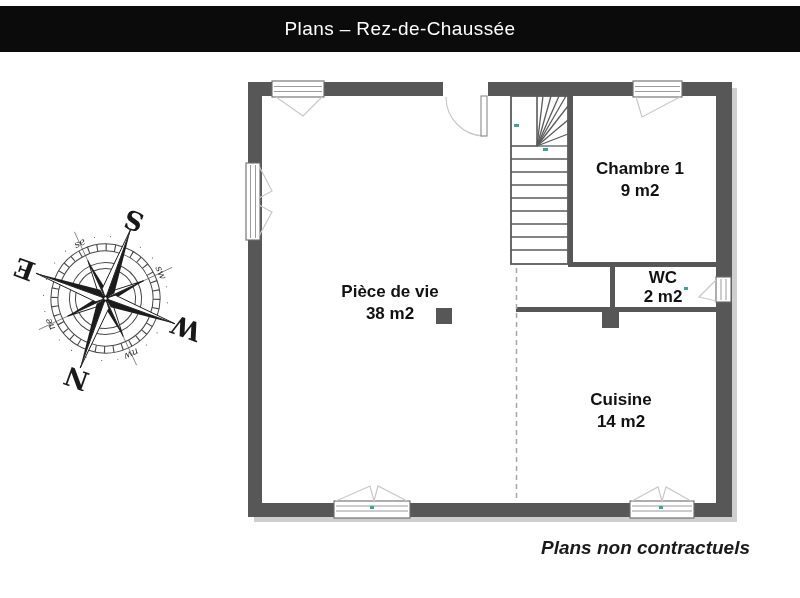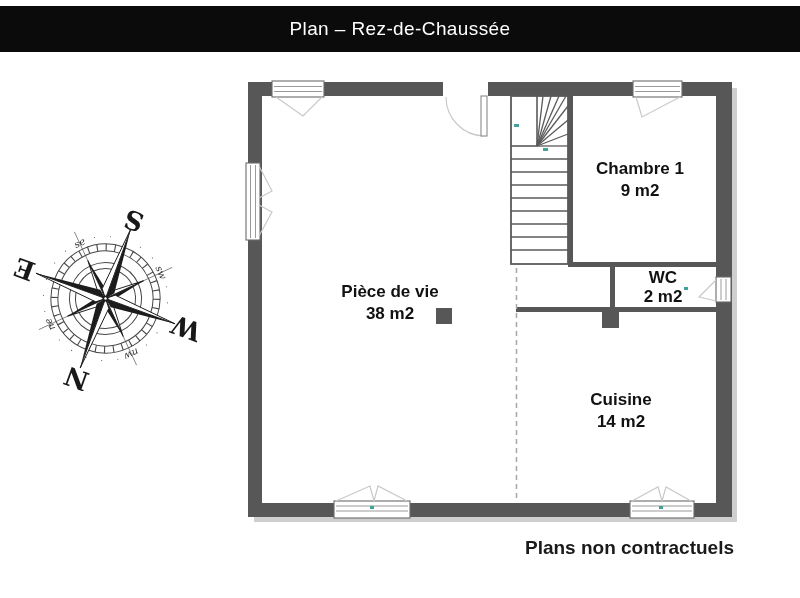--- a/index.html
+++ b/index.html
@@ -1,22 +1,22 @@
 <!DOCTYPE html>
 <html><head>
 <meta charset="utf-8">
 <style>
   html,body{margin:0;padding:0;background:#fff;}
   .stage{position:relative;width:800px;height:598px;background:#ffffff;overflow:hidden;
          font-family:"Liberation Sans",sans-serif;}
   .titlebar{position:absolute;left:0;top:6px;width:800px;height:46px;background:#0b0b0b;
             display:flex;align-items:center;justify-content:center;}
   .titlebar span{color:#ffffff;font-size:19px;letter-spacing:.4px;}
-  .footer{position:absolute;top:537px;left:0;width:734px;text-align:right;
-          font-weight:600;font-size:19px;color:#1a1a1a;}
+  .footer{position:absolute;top:537px;left:16px;width:734px;text-align:right;
+          font-style:italic;font-weight:600;font-size:19px;color:#1a1a1a;}
   .plan-svg{position:absolute;left:0;top:0;}
   .compass-svg{position:absolute;left:13px;top:206px;}
   .wall{fill:#575757;}
   .shadow{fill:#cfcfcf;}
   .win{fill:#ffffff;stroke:#6b6b6b;stroke-width:1.1;}
   .winline{stroke:#9a9a9a;stroke-width:1;}
   .swing{stroke:#c9c9c9;stroke-width:1.2;fill:none;}
   .stair{stroke:#5a5a5a;stroke-width:1.6;fill:none;}
   .stairbox{stroke:#5a5a5a;stroke-width:1.8;fill:#ffffff;}
   .dashline{stroke:#a6a6a6;stroke-width:1.5;stroke-dasharray:5 4;fill:none;}
@@ -30,21 +30,21 @@
             text-anchor:middle;}
   .c-small{font-family:"DejaVu Serif",serif;font-style:italic;font-size:10px;fill:#333;
            text-anchor:middle;}
 </style>
 </head>
 <body>
 
 <div class="stage">
 
   <div class="titlebar">
-    <span>Plan – Rez-de-Chaussée</span>
+    <span>Plans – Rez-de-Chaussée</span>
   </div>
 
   <svg class="compass-svg" width="185" height="185" viewBox="0 0 185 185">
     <g transform="translate(92.5,92.5) rotate(200)">
 
       <line x1="-52" y1="-52" x2="52" y2="52" stroke="#777" stroke-width="0.8"></line>
       <line x1="-52" y1="52" x2="52" y2="-52" stroke="#777" stroke-width="0.8"></line>
 
       <circle r="62" class="c-ring" stroke-width="2.6" stroke-linecap="round" stroke-dasharray="0.1 16"></circle>
 

